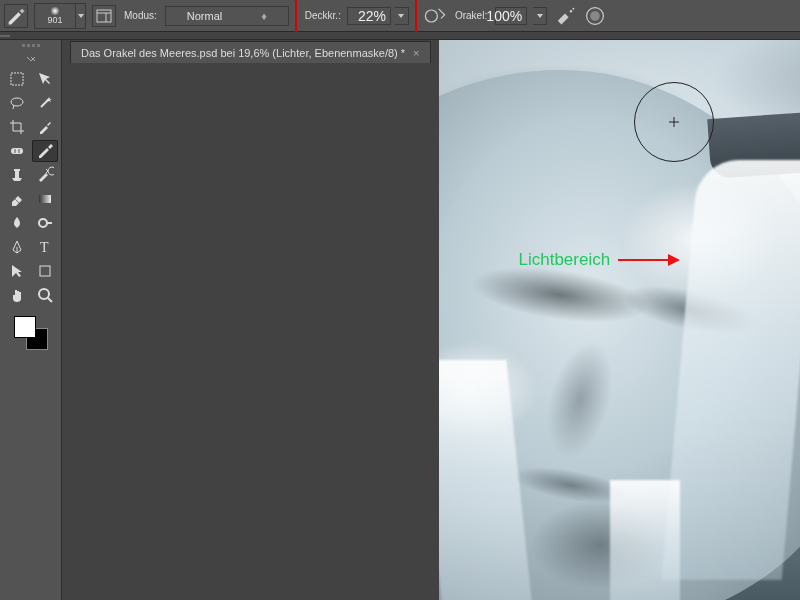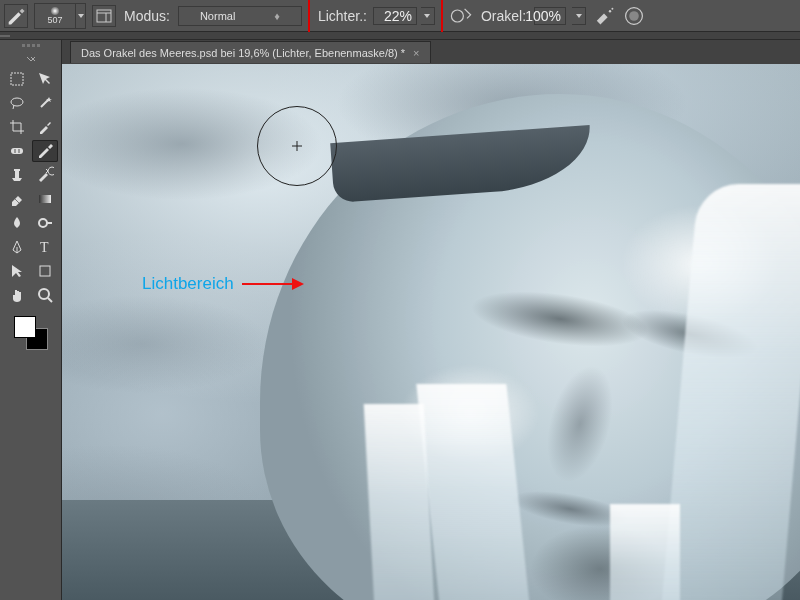--- a/index.html
+++ b/index.html
@@ -6,42 +6,42 @@
 body{width:800px;height:600px;background:#535353;font-family:Tahoma,Arial,sans-serif;font-size:11px;color:#e0e0e0;overflow:hidden;position:relative}
 .options-bar{height:32px;background:#535353;border-bottom:1px solid #2a2a2a;display:flex;align-items:center;padding:0 4px;gap:6px}
 .tool-preset{width:24px;height:24px;background:#535353;border:1px solid #3a3a3a;display:flex;align-items:center;justify-content:center}
 .brush-preview{width:42px;height:26px;border:1px solid #3a3a3a;position:relative;display:flex;flex-direction:column;align-items:center;justify-content:center}
 .brush-dot{width:8px;height:8px;background:radial-gradient(circle,#fff 0%,#888 60%,transparent 100%);border-radius:50%}
 .brush-size{font-size:9px;color:#ddd}
 .brush-dd{width:10px;height:26px;border:1px solid #3a3a3a;border-left:none;display:flex;align-items:center;justify-content:center}
 .dd-arrow{width:0;height:0;border-left:3px solid transparent;border-right:3px solid transparent;border-top:4px solid #ccc}
 .panel-toggle{width:24px;height:22px;border:1px solid #3a3a3a;display:flex;align-items:center;justify-content:center}
 .panel-toggle svg{width:16px;height:14px}
-.label{font-size:14px;color:#ddd;margin:16px 2px}
+.label{font-size:10px;color:#ddd;margin:16px 2px}
 .mode-select{width:124px;height:20px;background:#535353;border:1px solid #3a3a3a;display:flex;align-items:center;padding:0 21px;justify-content:space-between}
 .opacity-group{display:flex;align-items:center;gap:4px;padding:2px 6px;border:2px solid #d00;border-radius:2px}
 .opacity-group .value-field{width:44px}
 .value-field{height:18px;background:#535353;border:1px solid #3a3a3a;display:flex;align-items:center;justify-content:flex-end;padding:0 4px;font-size:14px;color:#eee}
 .small-dd{width:14px;height:18px;border:1px solid #3a3a3a;border-left:none;display:flex;align-items:center;justify-content:center}
 .icon-btn{width:24px;height:22px;display:flex;align-items:center;justify-content:center}
 .titlebar-strip{height:8px;background:#424242;border-bottom:1px solid #2a2a2a;position:relative}
 .titlebar-strip::after{content:"";position:absolute;left:0;top:3px;width:10px;height:2px;box-shadow:0 0 0 1px #666 inset}
 .main{display:flex;height:560px}
 .toolbar{width:62px;background:#535353;border-right:1px solid #2a2a2a;padding:4px 3px;display:flex;flex-direction:column;align-items:center}
 .grip{width:40px;height:6px;margin-bottom:4px;display:flex;justify-content:center;gap:2px}
 .grip i{width:3px;height:3px;background:#777;display:block}
 .expand{width:12px;height:10px;margin-bottom:4px}
 .tool-grid{display:grid;grid-template-columns:26px 26px;gap:2px}
 .tool{width:26px;height:22px;display:flex;align-items:center;justify-content:center;position:relative;border-radius:2px}
 .tool.active{background:#3a3a3a;box-shadow:inset 0 0 0 1px #222}
 .tool svg{width:18px;height:18px}
 .color-swatch{margin-top:8px;position:relative;width:38px;height:38px}
 .fg{position:absolute;width:22px;height:22px;background:#fff;border:1px solid #000;left:2px;top:2px;z-index:2}
 .bg{position:absolute;width:22px;height:22px;background:#000;border:1px solid #888;right:2px;bottom:2px}
-.edit-area{flex:1;background:#424242;display:flex;flex-direction:column}
+.edit-area{flex:1;background:#424242;display:flex;flex-direction:row}
 .doc-tab{height:24px;display:flex;align-items:center;padding:0 8px;gap:8px}
 .tab{height:22px;background:#535353;border:1px solid #2a2a2a;border-bottom:none;display:flex;align-items:center;padding:0 10px;font-size:11px;color:#ddd;gap:8px}
 .tab .close{color:#aaa;font-size:11px}
 .canvas{flex:1;margin:0 0 0 0;background:#3a3a3a;position:relative;overflow:hidden}
 .artwork{position:absolute;inset:0}
 .sky{position:absolute;inset:0;background:
  radial-gradient(ellipse 600px 400px at 200px 100px,rgba(230,240,245,.9),transparent 60%),
  radial-gradient(ellipse 500px 300px at 500px 50px,rgba(200,215,225,.8),transparent 60%),
  radial-gradient(ellipse 400px 300px at 100px 350px,rgba(190,205,215,.7),transparent 60%),
  linear-gradient(180deg,#a8b8c0 0%,#9aabb5 40%,#8a9ba5 100%)}
@@ -65,57 +65,57 @@
 .wf2{right:280px;top:320px;width:90px;height:260px;transform:skewX(6deg)}
 .wf3{right:370px;top:340px;width:60px;height:240px;transform:skewX(3deg)}
 .wf4{right:120px;top:440px;width:70px;height:150px}
 .splash{position:absolute;background:radial-gradient(ellipse,rgba(255,255,255,.85),transparent 70%);border-radius:50%;filter:blur(2px)}
 .sp1{right:20px;top:140px;width:160px;height:120px}
 .sp2{right:260px;top:300px;width:140px;height:100px}
 .brush-cursor{position:absolute;left:195px;top:42px;width:80px;height:80px;border:1px solid #222;border-radius:50%}
 .brush-cursor::before,.brush-cursor::after{content:"";position:absolute;background:#222}
 .brush-cursor::before{left:50%;top:50%;width:10px;height:1px;transform:translate(-50%,-50%)}
 .brush-cursor::after{left:50%;top:50%;width:1px;height:10px;transform:translate(-50%,-50%)}
-.annotation{position:absolute;left:80px;top:210px;color:#0ea5e9;font-size:17px;font-family:Arial;display:flex;align-items:center;gap:8px}
+.annotation{position:absolute;left:80px;top:210px;color:#22c55e;font-size:17px;font-family:Arial;display:flex;align-items:center;gap:8px}
 .arrow{width:60px;height:2px;background:#e11;position:relative}
 .arrow::after{content:"";position:absolute;right:-2px;top:-5px;border-left:12px solid #e11;border-top:6px solid transparent;border-bottom:6px solid transparent}
 </style>
 </head>
 <body>
 
 <div class="options-bar">
   <div class="tool-preset">
     <svg viewBox="0 0 18 18">
         <path d="M3 14 L11 6 L13 8 L5 16 L3 16 Z" fill="#ddd"></path>
         <path d="M12 5 L14 3 L16 5 L14 7 Z" fill="#bbb"></path>
       </svg>
   </div>
   <div style="display:flex">
     <div class="brush-preview">
       <div class="brush-dot"></div>
-      <div class="brush-size">507</div>
+      <div class="brush-size">901</div>
     </div>
     <div class="brush-dd">
         <div class="dd-arrow"></div>
       </div>
   </div>
   <div class="panel-toggle">
     <svg viewBox="0 0 16 14">
         <rect x="1" y="1" width="14" height="12" fill="none" stroke="#ccc"></rect>
         <line x1="1" y1="4" x2="15" y2="4" stroke="#ccc"></line>
         <line x1="10" y1="4" x2="10" y2="13" stroke="#ccc"></line>
       </svg>
   </div>
   <span class="label">Modus:</span>
   <div class="mode-select">
     <span>Normal</span>
     <span style="color:#aaa">♦</span>
   </div>
   <div class="opacity-group">
-    <span class="label">Lichter.:</span>
+    <span class="label">Deckkr.:</span>
     <div class="value-field">22%</div>
     <div class="small-dd">
         <div class="dd-arrow"></div>
       </div>
   </div>
   <div class="icon-btn">
     <svg viewBox="0 0 20 20">
         <circle cx="7" cy="10" r="5" fill="none" stroke="#ccc"></circle>
         <path d="M13 4 L18 9 L15 12" fill="none" stroke="#ccc"></path>
       </svg>

